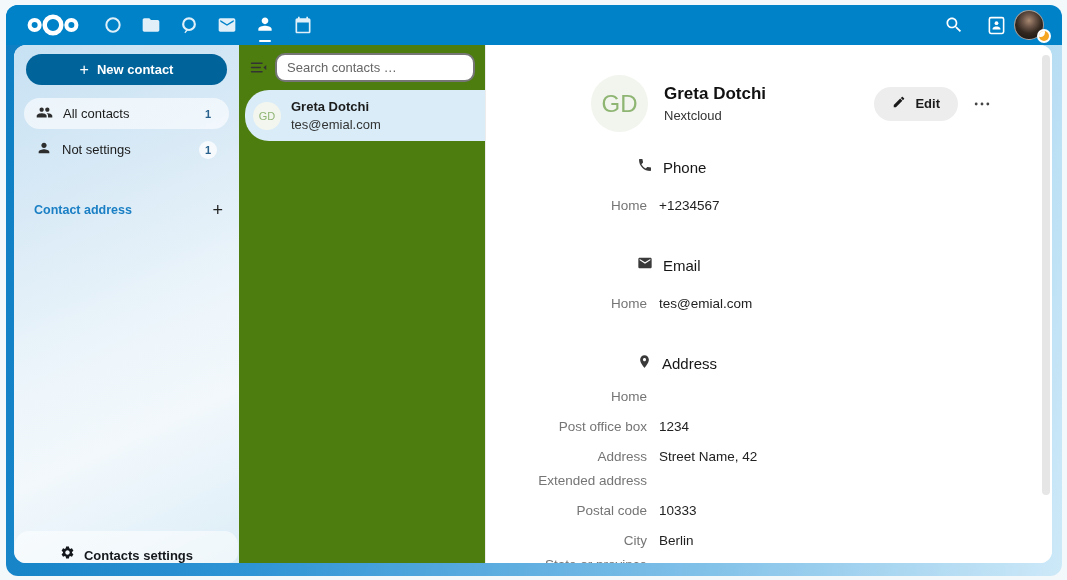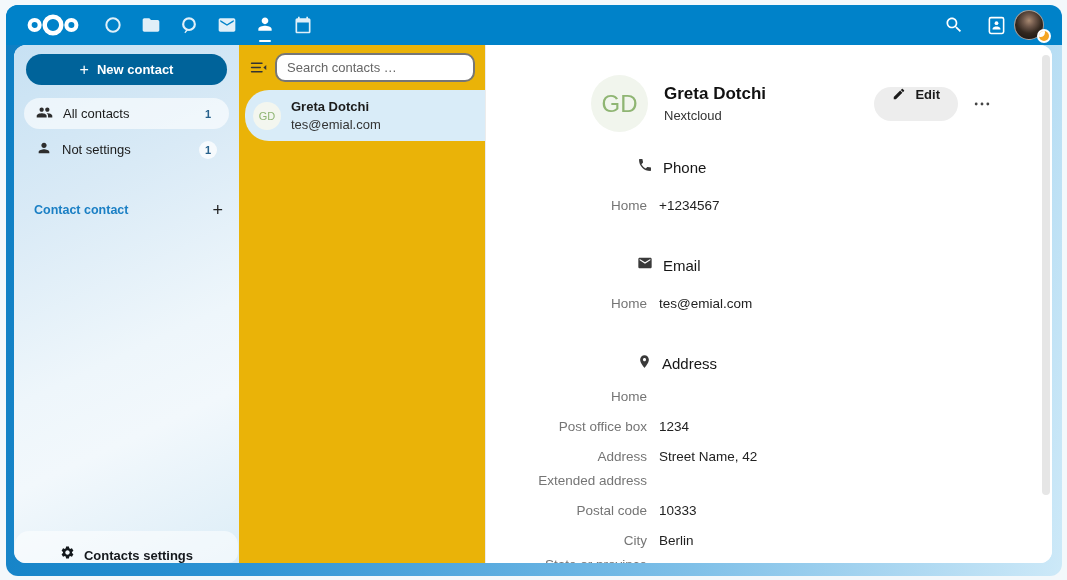--- a/index.html
+++ b/index.html
@@ -96,21 +96,21 @@
   .sidebar-spacer { flex:1; }
   .settings-btn {
     margin:0 1px; height:32px; border:none; cursor:pointer;
     background:rgba(255,255,255,.55); border-radius:14px 14px 10px 10px;
     display:flex; align-items:flex-end; justify-content:center; gap:9px;
     font-family:inherit; font-size:13px; font-weight:bold; color:#14181c;
   }
 
   
   .list-col {
-    flex:0 0 222px; background:#eab308; border-right:1px solid #ececec;
+    flex:0 0 222px; background:#4d7c0f; border-right:1px solid #ececec;
     display:flex; flex-direction:column; padding-top:8px;
   }
   .list-top { display:flex; align-items:center; gap:6px; padding:0 10px 6px 8px; }
   .toggle-btn { background:none; border:none; cursor:pointer; width:22px; height:22px; display:flex; align-items:center; justify-content:center; }
   .search-input {
     flex:1; height:29px; border:2px solid #767676; border-radius:10px;
     padding:0 10px; font-family:inherit; font-size:13px; color:#222; background:#fff; outline:none;
   }
   .search-input::placeholder { color:#666; }
   .contact-item {
@@ -137,21 +137,21 @@
     width:57px; height:57px; border-radius:50%; flex:0 0 57px;
     background:#f1f5ed; color:#8fb573; font-size:24px;
     display:flex; align-items:center; justify-content:center;
   }
   .ch-text { margin-left:16px; }
   .ch-name { font-size:17px; font-weight:bold; color:#111; }
   .ch-org { font-size:13px; color:#333; margin-top:4px; }
   .ch-spacer { flex:1; }
   .edit-btn {
     height:34px; padding:0 18px; border:none; border-radius:17px;
-    background:#ededed; cursor:pointer; display:flex; align-items:flex-start; gap:9px;
+    background:#ededed; cursor:pointer; display:flex; align-items:center; gap:9px;
     font-family:inherit; font-size:13px; font-weight:bold; color:#1b1b1b;
   }
   .more-btn {
     background:none; border:none; cursor:pointer; margin:0 0 0 14px;
     display:flex; align-items:center; height:34px;
   }
   .sections { padding:25px 0 0 0; }
   .section { margin-bottom:42px; }
   .section-head { display:flex; align-items:center; gap:10px; padding-left:151px; margin-bottom:12px; }
   .section-title { font-size:15px; font-weight:normal; color:#161616; }
@@ -253,21 +253,21 @@
             </div>
             <div class="side-item">
               <span><svg width="16" height="16" viewBox="0 0 24 24">
                   <path fill="#2d2d2d" d="M12 12c2.21 0 4-1.79 4-4s-1.79-4-4-4-4 1.79-4 4 1.79 4 4 4zm0 2c-2.67 0-8 1.34-8 4v2h16v-2c0-2.66-5.33-4-8-4z"></path>
                 </svg></span>
               <span class="label">Not settings</span>
               <span class="count-badge">1</span>
             </div>
           </div>
         <div class="groups-row">
-          <span class="groups-title">Contact contact</span>
+          <span class="groups-title">Contact address</span>
           <button class="groups-add">+</button>
         </div>
         <div class="sidebar-spacer"></div>
         <button class="settings-btn">
           <span><svg width="15" height="15" viewBox="0 0 24 24">
                 <path fill="#14181c" d="M19.14 12.94c.04-.3.06-.61.06-.94 0-.32-.02-.64-.07-.94l2.03-1.58c.18-.14.23-.41.12-.61l-1.92-3.32c-.12-.22-.37-.29-.59-.22l-2.39.96c-.5-.38-1.03-.7-1.62-.94l-.36-2.54c-.04-.24-.24-.41-.48-.41h-3.84c-.24 0-.43.17-.47.41l-.36 2.54c-.59.24-1.13.57-1.62.94l-2.39-.96c-.22-.08-.47 0-.59.22L2.74 8.87c-.12.21-.08.47.12.61l2.03 1.58c-.05.3-.09.63-.09.94s.02.64.07.94l-2.03 1.58c-.18.14-.23.41-.12.61l1.92 3.32c.12.22.37.29.59.22l2.39-.96c.5.38 1.03.7 1.62.94l.36 2.54c.05.24.24.41.48.41h3.84c.24 0 .44-.17.47-.41l.36-2.54c.59-.24 1.13-.56 1.62-.94l2.39.96c.22.08.47 0 .59-.22l1.92-3.32c.12-.22.07-.47-.12-.61l-2.01-1.58zM12 15.6c-1.98 0-3.6-1.62-3.6-3.6s1.62-3.6 3.6-3.6 3.6 1.62 3.6 3.6-1.62 3.6-3.6 3.6z"></path>
               </svg></span>
           <span>Contacts settings</span>
         </button>
       </aside>

